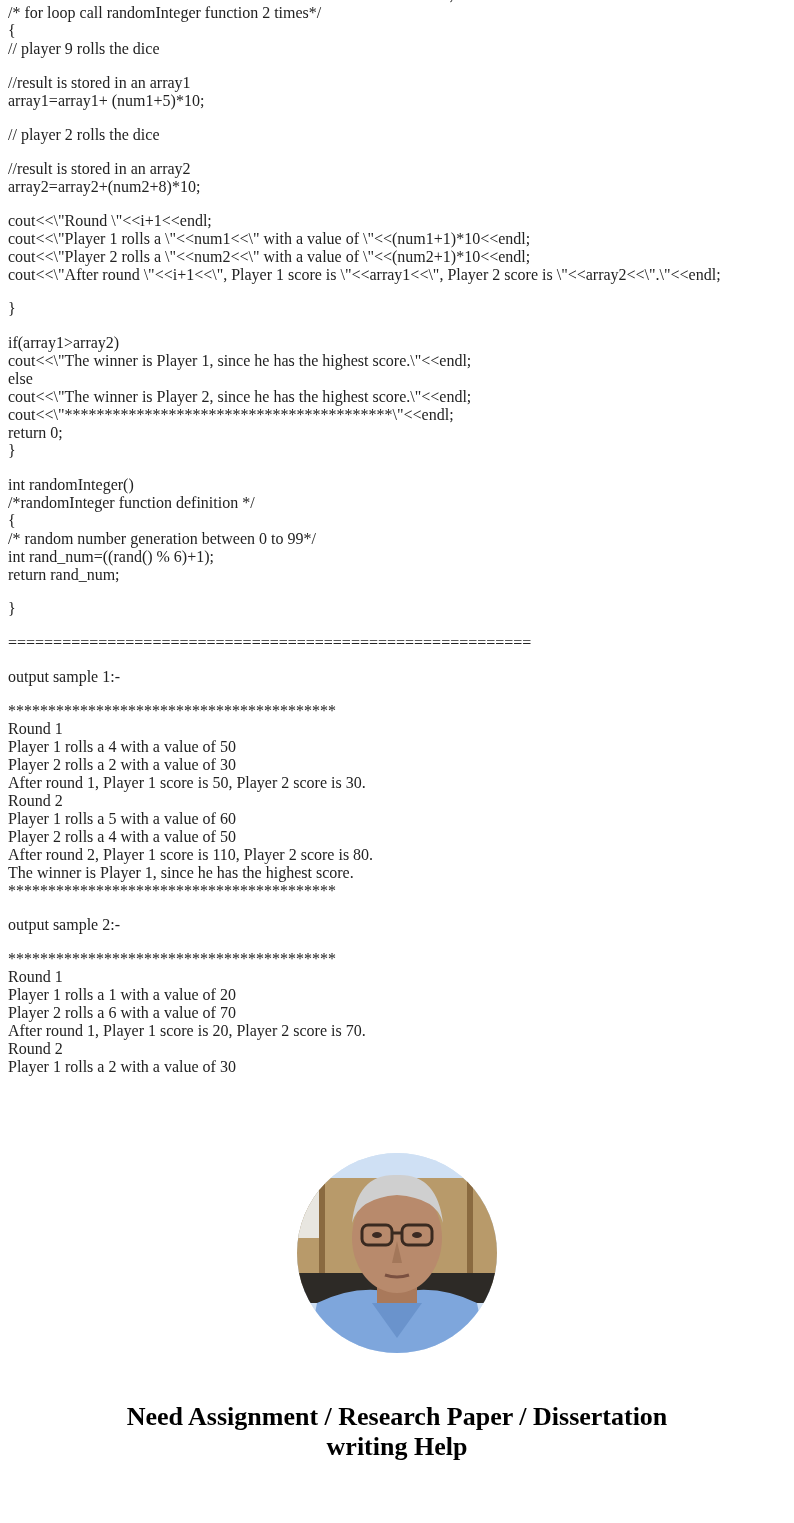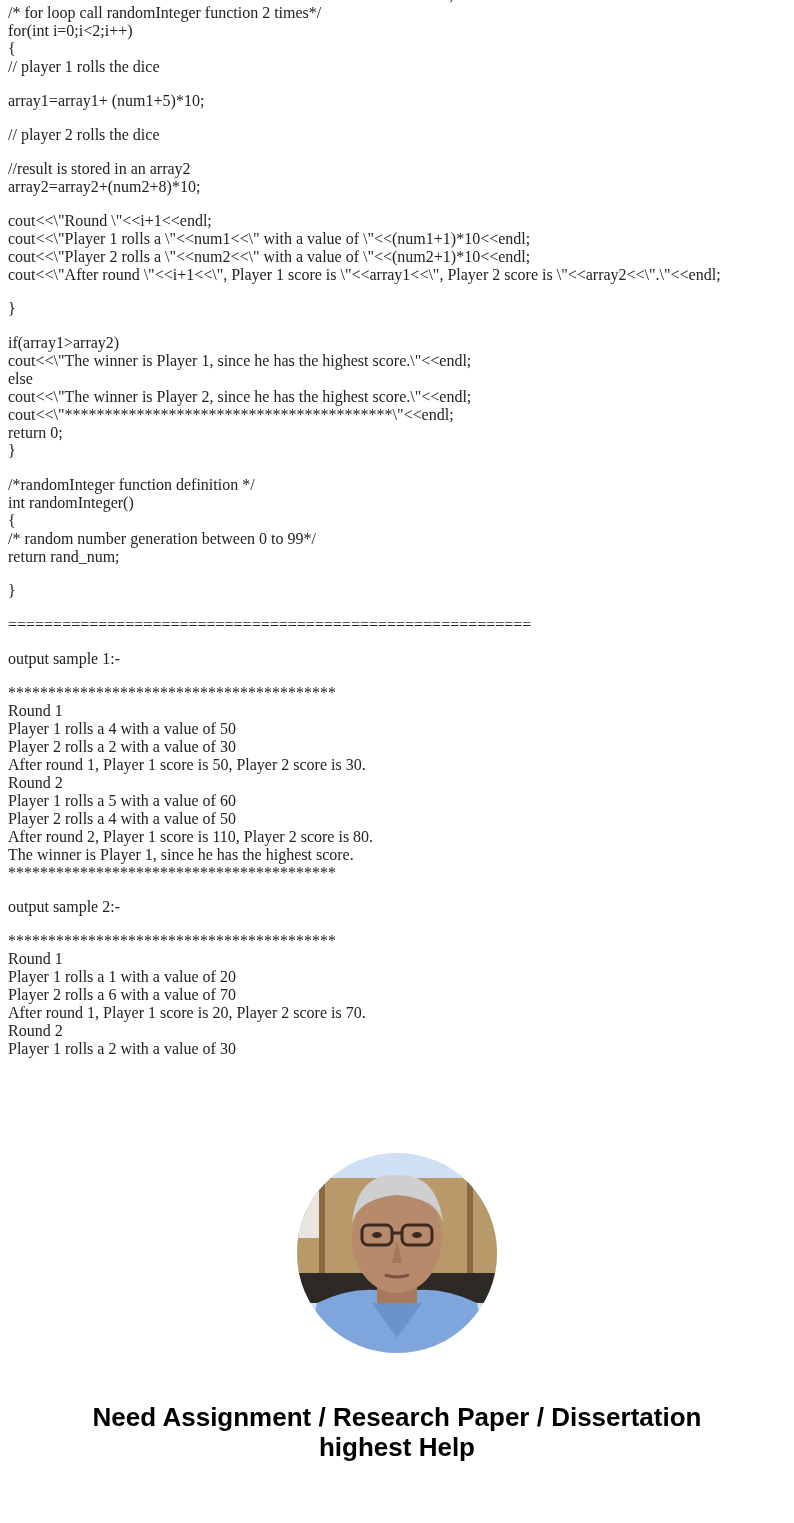--- a/index.html
+++ b/index.html
@@ -52,43 +52,43 @@
     }
     .avatar-wrap svg {
       display: block;
     }
     .footer {
       position: absolute;
       left: 0;
       top: 1402px;
       width: 794px;
       text-align: center;
-      font-family: Liberation Sans, sans-serif;
+      font-family: Liberation Serif, serif;
       font-weight: bold;
       font-size: 26px;
       line-height: 30px;
       color: #000;
     }
     .footer .fline {
       display: block;
     }
   </style>
 </head>
 <body>
 
 <div class="content">
   <div class="content-inner" id="doc">
-      <div class="para"><span class="line">cout&lt;&lt;\"*****************************************\"&lt;&lt;endl;</span><span class="line">/* for loop call randomInteger function 2 times*/</span><span class="line">for(int i=0;i&lt;2;i++)</span><span class="line">{</span><span class="line">// player 1 rolls the dice</span></div>
-      <div class="para"><span class="line">array1=array1+ (num1+5)*10;</span></div>
+      <div class="para"><span class="line">cout&lt;&lt;\"*****************************************\"&lt;&lt;endl;</span><span class="line">/* for loop call randomInteger function 2 times*/</span><span class="line">{</span><span class="line">// player 9 rolls the dice</span></div>
+      <div class="para"><span class="line">//result is stored in an array1</span><span class="line">array1=array1+ (num1+5)*10;</span></div>
       <div class="para"><span class="line">// player 2 rolls the dice</span></div>
       <div class="para"><span class="line">//result is stored in an array2</span><span class="line">array2=array2+(num2+8)*10;</span></div>
       <div class="para"><span class="line">cout&lt;&lt;\"Round \"&lt;&lt;i+1&lt;&lt;endl;</span><span class="line">cout&lt;&lt;\"Player 1 rolls a \"&lt;&lt;num1&lt;&lt;\" with a value of \"&lt;&lt;(num1+1)*10&lt;&lt;endl;</span><span class="line">cout&lt;&lt;\"Player 2 rolls a \"&lt;&lt;num2&lt;&lt;\" with a value of \"&lt;&lt;(num2+1)*10&lt;&lt;endl;</span><span class="line">cout&lt;&lt;\"After round \"&lt;&lt;i+1&lt;&lt;\", Player 1 score is \"&lt;&lt;array1&lt;&lt;\", Player 2 score is \"&lt;&lt;array2&lt;&lt;\".\"&lt;&lt;endl;</span></div>
       <div class="para"><span class="line">}</span></div>
       <div class="para"><span class="line">if(array1&gt;array2)</span><span class="line">cout&lt;&lt;\"The winner is Player 1, since he has the highest score.\"&lt;&lt;endl;</span><span class="line">else</span><span class="line">cout&lt;&lt;\"The winner is Player 2, since he has the highest score.\"&lt;&lt;endl;</span><span class="line">cout&lt;&lt;\"*****************************************\"&lt;&lt;endl;</span><span class="line">return 0;</span><span class="line">}</span></div>
-      <div class="para"><span class="line">/*randomInteger function definition */</span><span class="line">int randomInteger()</span><span class="line">{</span><span class="line">/* random number generation between 0 to 99*/</span><span class="line">return rand_num;</span></div>
+      <div class="para"><span class="line">int randomInteger()</span><span class="line">/*randomInteger function definition */</span><span class="line">{</span><span class="line">/* random number generation between 0 to 99*/</span><span class="line">int rand_num=((rand() % 6)+1);</span><span class="line">return rand_num;</span></div>
       <div class="para"><span class="line">}</span></div>
       <div class="para"><span class="line">==========================================================</span></div>
       <div class="para"><span class="line">output sample 1:-</span></div>
       <div class="para"><span class="line">*****************************************</span><span class="line">Round 1</span><span class="line">Player 1 rolls a 4 with a value of 50</span><span class="line">Player 2 rolls a 2 with a value of 30</span><span class="line">After round 1, Player 1 score is 50, Player 2 score is 30.</span><span class="line">Round 2</span><span class="line">Player 1 rolls a 5 with a value of 60</span><span class="line">Player 2 rolls a 4 with a value of 50</span><span class="line">After round 2, Player 1 score is 110, Player 2 score is 80.</span><span class="line">The winner is Player 1, since he has the highest score.</span><span class="line">*****************************************</span></div>
       <div class="para"><span class="line">output sample 2:-</span></div>
       <div class="para"><span class="line">*****************************************</span><span class="line">Round 1</span><span class="line">Player 1 rolls a 1 with a value of 20</span><span class="line">Player 2 rolls a 6 with a value of 70</span><span class="line">After round 1, Player 1 score is 20, Player 2 score is 70.</span><span class="line">Round 2</span><span class="line">Player 1 rolls a 2 with a value of 30</span></div>
     </div>
 </div>
 
 <div class="avatar-wrap">
@@ -117,14 +117,14 @@
     <ellipse cx="80" cy="82" rx="5" ry="3" fill="#3b2a22"></ellipse>
     <ellipse cx="120" cy="82" rx="5" ry="3" fill="#3b2a22"></ellipse>
 
     <path d="M100 88 L95 110 L105 110 Z" fill="#a3775a"></path>
     <path d="M88 122 Q100 126 112 122" stroke="#7a5040" stroke-width="3" fill="none"></path>
   </svg>
 </div>
 
 <div class="footer">
   <span class="fline">Need Assignment / Research Paper / Dissertation</span>
-  <span class="fline">highest Help</span>
+  <span class="fline">writing Help</span>
 </div>
 
 </body></html>

